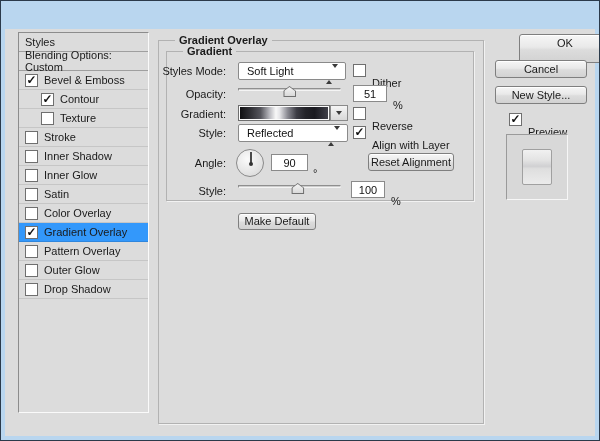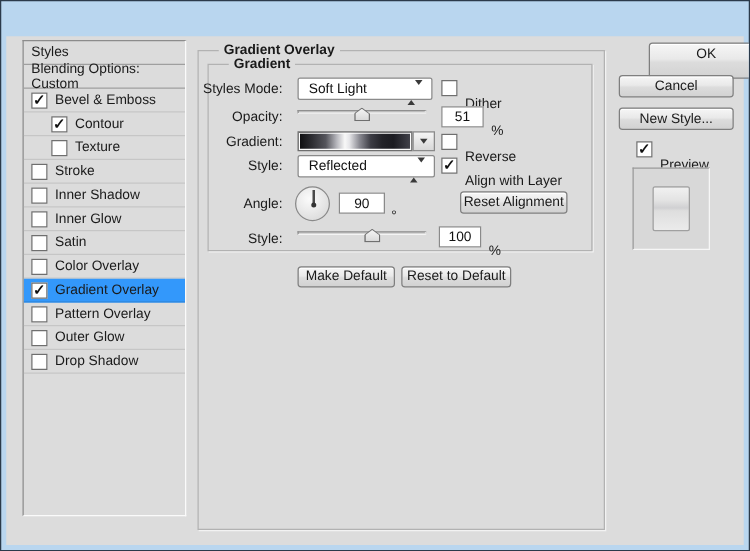--- a/index.html
+++ b/index.html
@@ -256,21 +256,20 @@
 
     <div class="flabel" style="left:61px; top:155px;">Style:</div>
     <div class="slider" style="left:233px; top:152px;">
       <div class="track"></div>
       <div class="thumb" style="left: 58%;"></div>
     </div>
     <input class="valbox" style="left: 346px; top: 152px;" value="100">
     <span class="ulabel" style="left:386px; top:154px;">%</span>
 
     <div class="pbtn btn-make-default">Make Default</div>
-    <div class="pbtn btn-reset-default">Reset to Default</div>
 
     <div class="pbtn btn-ok">OK</div>
     <div class="pbtn btn-cancel">Cancel</div>
     <div class="pbtn btn-newstyle">New Style...</div>
     <span class="cb abs-cb" style="left:504px; top:84px;">✓</span>
     <span class="ulabel" style="left:523px; top:85px;">Preview</span>
     <div class="thumb-box">
       <div class="thumb-inner" style="background: linear-gradient(rgb(241, 241, 241), rgb(227, 227, 227) 30%, rgb(208, 208, 210) 48%, rgb(222, 222, 222) 55%, rgb(235, 235, 235));"></div>
     </div>
 

